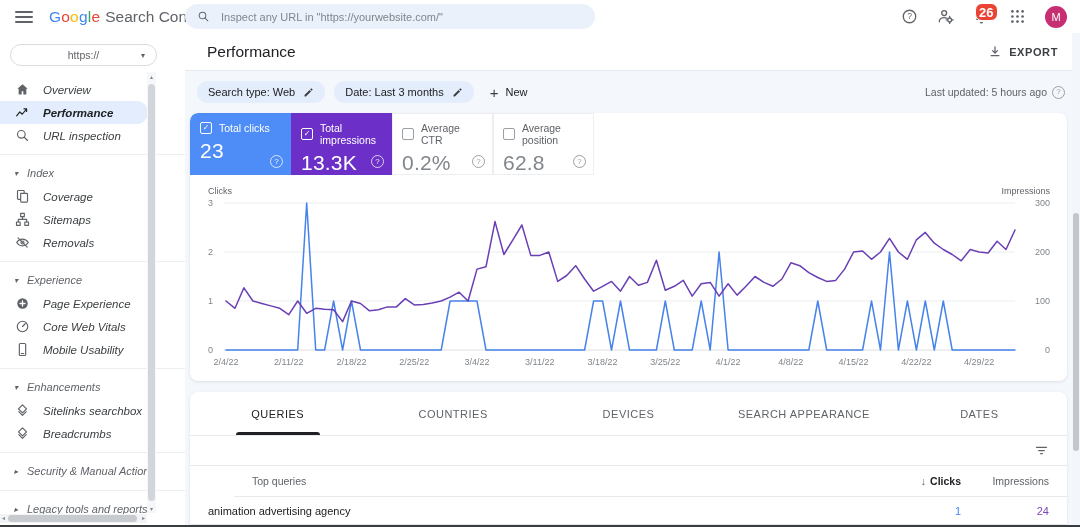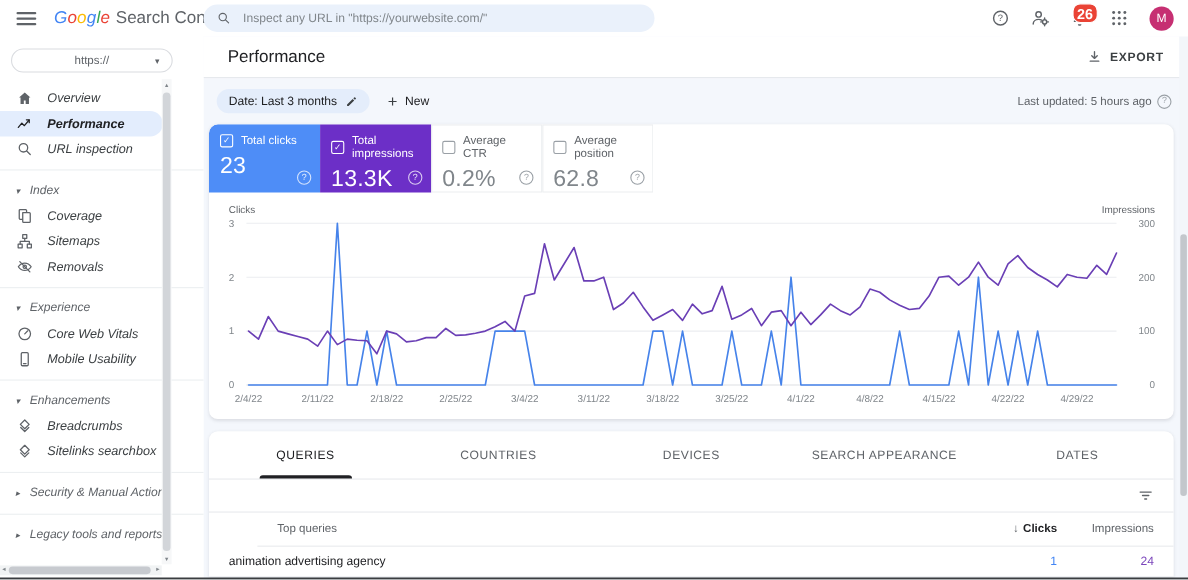--- a/index.html
+++ b/index.html
@@ -3,21 +3,21 @@
 <meta charset="utf-8">
 <style>
   html,body{margin:0;padding:0;background:#fff;}
   .app{position:relative;width:1080px;height:527px;overflow:hidden;background:#fff;
        font-family:"Liberation Sans",sans-serif;color:#202124;}
   
   .topbar{height:33px;display:flex;align-items:center;background:#fff;position:relative;z-index:6;}
   .burger{width:18px;height:12px;margin:0 16px 0 15px;display:flex;flex-direction:column;justify-content:space-between;cursor:pointer;}
   .burger i{display:block;height:2px;background:#5f6368;border-radius:1px;}
   .logo{display:flex;align-items:baseline;gap:5px;font-size:15.5px;white-space:nowrap;}
-  .logo-google{font-weight:500;letter-spacing:.2px;font-style:italic;}
+  .logo-google{font-weight:500;letter-spacing:.2px;}
   .logo-product{color:#5f6368;}
   .searchbox{position:absolute;left:185px;top:4px;width:410px;height:25px;background:#eaf1fb;border-radius:13px;
              display:flex;align-items:center;padding:0 12px;box-sizing:border-box;}
   .searchbox .ic{width:13px;height:13px;color:#5f6368;flex:none;margin-right:9px;}
   .searchbox input{flex:1;border:none;outline:none;background:transparent;font-size:11px;color:#3c4043;
                    font-family:"Liberation Sans",sans-serif;}
   .searchbox input::placeholder{color:#80868b;}
   .topbar-right{margin-left:auto;display:flex;align-items:center;gap:19px;padding-right:13px;}
   .tb-ic{width:17px;height:17px;color:#5f6368;position:relative;cursor:pointer;}
   .tb-ic svg{width:100%;height:100%;}
@@ -242,20 +242,29 @@
             </div>
           </div>
           <div class="group ruled">
             <div class="sec-header">
               <span class="sec-caret">▾</span>
               <span>Experience</span>
             </div>
             <div class="item">
               <span class="ic">
                 <svg viewBox="0 0 18 18" fill="none" stroke="currentColor" stroke-width="1.4" stroke-linecap="round" stroke-linejoin="round">
+                  <circle cx="9" cy="9" r="6.3" fill="currentColor" stroke="none"></circle>
+                  <path d="M9 6v6M6 9h6" stroke="#fff" stroke-width="1.6"></path>
+                </svg>
+              </span>
+              <span>Page Experience</span>
+            </div>
+            <div class="item">
+              <span class="ic">
+                <svg viewBox="0 0 18 18" fill="none" stroke="currentColor" stroke-width="1.4" stroke-linecap="round" stroke-linejoin="round">
                   <circle cx="9" cy="9" r="6.3"></circle>
                   <path d="M9 9l3.3-3.3"></path>
                 </svg>
               </span>
               <span>Core Web Vitals</span>
             </div>
             <div class="item">
               <span class="ic">
                 <svg viewBox="0 0 18 18" fill="none" stroke="currentColor" stroke-width="1.4" stroke-linecap="round" stroke-linejoin="round">
                   <rect x="5.2" y="1.8" width="7.6" height="14.4" rx="1.3"></rect>
@@ -270,30 +279,30 @@
               <span class="sec-caret">▾</span>
               <span>Enhancements</span>
             </div>
             <div class="item">
               <span class="ic">
                 <svg viewBox="0 0 18 18" fill="none" stroke="currentColor" stroke-width="1.4" stroke-linecap="round" stroke-linejoin="round">
                   <path d="M9 2.2 13.8 7 9 11.8 4.2 7z"></path>
                   <path d="M4.6 10.4 9 14.8l4.4-4.4"></path>
                 </svg>
               </span>
-              <span>Breadcrumbs</span>
+              <span>Sitelinks searchbox</span>
             </div>
             <div class="item">
               <span class="ic">
                 <svg viewBox="0 0 18 18" fill="none" stroke="currentColor" stroke-width="1.4" stroke-linecap="round" stroke-linejoin="round">
                   <path d="M9 2.2 13.8 7 9 11.8 4.2 7z"></path>
                   <path d="M4.6 10.4 9 14.8l4.4-4.4"></path>
                 </svg>
               </span>
-              <span>Sitelinks searchbox</span>
+              <span>Breadcrumbs</span>
             </div>
           </div>
           <div class="group ruled">
             <div class="sec-header">
               <span class="sec-caret">▸</span>
               <span>Security &amp; Manual Actions</span>
             </div>
           </div>
           <div class="group ruled">
             <div class="sec-header">
@@ -323,20 +332,28 @@
                 <path d="M9 2.5v7.6M5.8 7.2 9 10.4l3.2-3.2M4 13.6h10" stroke-width="1.6"></path>
               </svg>
             </span>
           <span>EXPORT</span>
         </span>
       </div>
 
       <div class="content">
         <div class="filter-row">
           <span id="chips" style="display:flex;gap:9px;">
+              <span class="chip">
+                <span>Search type: Web</span>
+                <span class="ic">
+                  <svg viewBox="0 0 18 18" fill="none" stroke="currentColor" stroke-width="1.4" stroke-linecap="round" stroke-linejoin="round">
+                    <path d="M2.5 13.2 10.8 4.9l2.3 2.3-8.3 8.3H2.5zM11.8 3.9l1.3-1.3a.9.9 0 0 1 1.3 0l1 1a.9.9 0 0 1 0 1.3l-1.3 1.3z" fill="currentColor" stroke="none"></path>
+                  </svg>
+                </span>
+              </span>
               <span class="chip">
                 <span>Date: Last 3 months</span>
                 <span class="ic">
                   <svg viewBox="0 0 18 18" fill="none" stroke="currentColor" stroke-width="1.4" stroke-linecap="round" stroke-linejoin="round">
                     <path d="M2.5 13.2 10.8 4.9l2.3 2.3-8.3 8.3H2.5zM11.8 3.9l1.3-1.3a.9.9 0 0 1 1.3 0l1 1a.9.9 0 0 1 0 1.3l-1.3 1.3z" fill="currentColor" stroke="none"></path>
                   </svg>
                 </span>
               </span>
             </span>
           <span class="new-btn">

